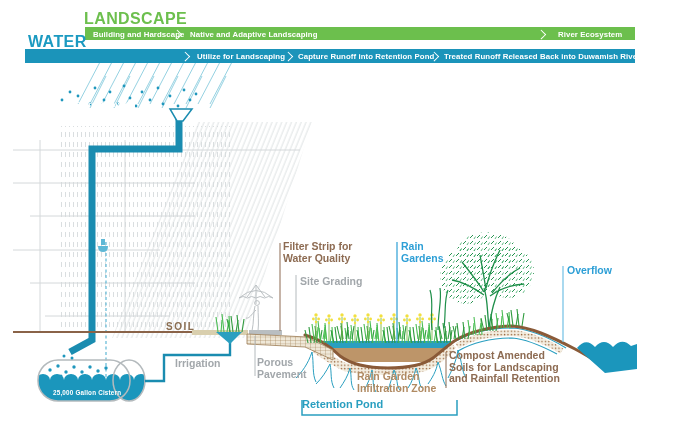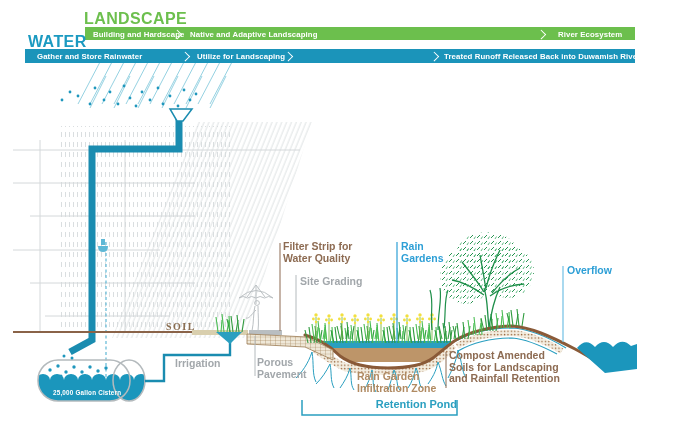--- a/index.html
+++ b/index.html
@@ -14,24 +14,24 @@
   .bar-green{left:85px;top:27px;width:550px;height:13px;background:#6cbf4d;}
   .bar-teal{left:25px;top:49px;width:610px;height:14px;background:#1b94ba;}
   .seg{position:absolute;top:2.5px;color:#fff;font-size:7.8px;font-weight:bold;letter-spacing:.1px;white-space:nowrap;}
   .chev{position:absolute;top:3.5px;width:5.5px;height:5.5px;border-top:1.6px solid #fff;border-right:1.6px solid #fff;transform:rotate(45deg);}
   .small{font-size:10.5px;font-weight:bold;line-height:11.5px;}
   .c-brown{color:#8d6b52;}
   .c-gray{color:#a2a7ab;}
   .c-blue{color:#2d9fd6;}
   .c-teal2{color:#2a9fc0;}
   .c-tan{color:#b08a62;}
-  .soil{font-size:10px;font-weight:bold;letter-spacing:1.5px;color:#8a6d50;font-family:Liberation Serif, serif;}
+  .soil{font-size:10px;font-weight:bold;letter-spacing:1.5px;color:#8a6d50;}
   .cistern-txt{font-size:6.3px;font-weight:bold;color:#fff;letter-spacing:.2px;}
   .river-txt{width:58px;text-align:center;font-size:9.5px;font-weight:bold;color:#fff;line-height:10.5px;}
-  .center{text-align:right;}
+  .center{text-align:left;}
 </style>
 </head>
 <body>
 
 <div id="stage">
 
   <svg id="art" width="680" height="423" viewBox="0 0 680 423">
     <defs>
       <pattern id="hatch" width="4.5" height="4.5" patternUnits="userSpaceOnUse" patternTransform="rotate(22)">
         <line x1="1" y1="0" x2="1" y2="4.5" stroke="#d8dcde" stroke-width="0.9"></line>
@@ -283,24 +283,25 @@
 
   <div class="bar bar-green">
     <span class="seg" style="left:8px;">Building and Hardscape</span>
     <span class="chev" style="left:89px;"></span>
     <span class="seg" style="left:105px;text-align:right;">Native and Adaptive Landscaping</span>
     <span class="chev" style="left:453px;"></span>
     <span class="seg" style="left:464px;padding-left:9px;">River Ecosystem</span>
   </div>
 
   <div class="bar bar-teal">
-    <span class="seg" style="left:12px;">Gather and Store Rainwater</span>
+    <span class="seg" style="left:6px;margin-top:48px;">Gather and Store Rainwater</span>
     <span class="chev" style="left:157px;"></span>
     <span class="seg" style="left:172px;">Utilize for Landscaping</span>
     <span class="chev" style="left:260px;"></span>
+    <span class="seg" style="left:273px;">Capture Runoff into Retention Pond</span>
     <span class="chev" style="left:406px;"></span>
     <span class="seg" style="left:419px;">Treated Runoff Released Back into Duwamish River</span>
   </div>
 
   <div class="lbl soil" style="left:166px;top:321px;">SOIL</div>
 
   <div class="lbl small c-gray" style="left:175px;top:358px;text-align:right;">Irrigation</div>
 
   <div class="lbl small c-gray" style="left:257px;top:357px;">
     <div>Porous</div>

